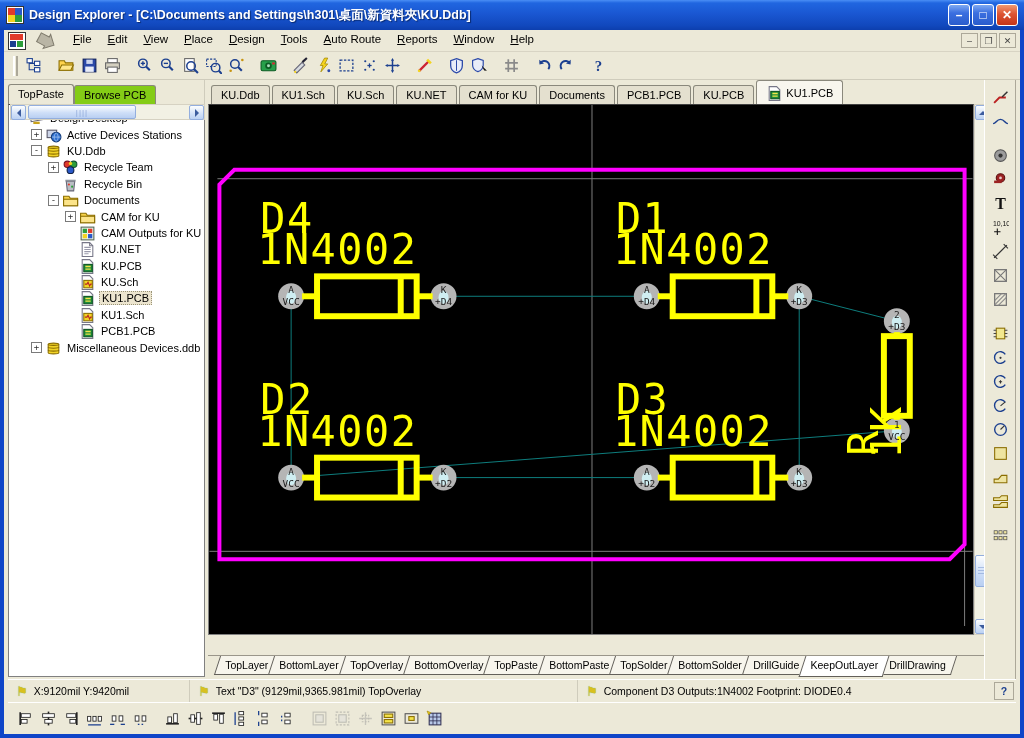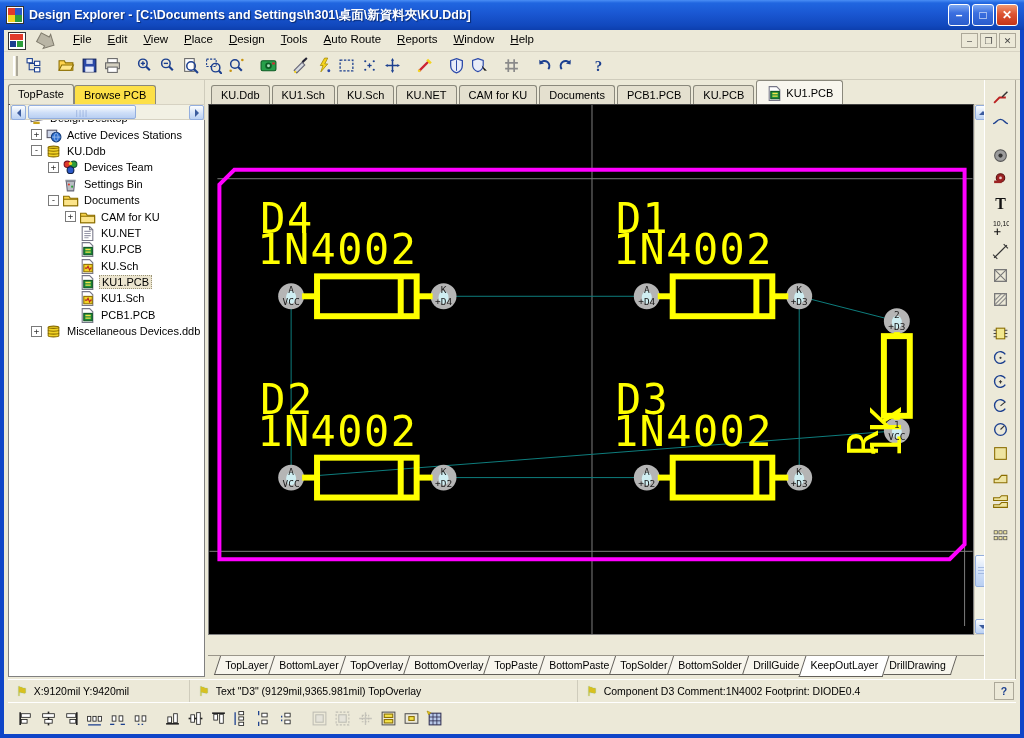--- a/index.html
+++ b/index.html
@@ -32,21 +32,21 @@
   
   .toolbar { position:absolute; left:0; right:0; top:52px; height:28px; background:#ece9d8; border-bottom:1px solid #cfccbc; display:flex; align-items:center; padding-left:4px; }
   .tool-handle { width:5px; height:20px; margin:0 5px; border-left:2px solid #fff; border-right:2px solid #aca899; }
   .tool-btn { width:23px; height:23px; display:flex; align-items:center; justify-content:center; border:1px solid transparent; }
   .tool-gap { width:9px; }
   .tool-btn.disabled { opacity:.45; filter:grayscale(1); }
 
   
   .tabsrow { position:absolute; left:0; right:36px; top:80px; height:24px; display:flex; }
   .panel-tabs { width:200px; display:flex; align-items:flex-end; padding-left:4px; gap:0; }
-  .ptab { padding:3px 9px 3px; border:1px solid #8a887c; border-bottom:none; border-radius:3px 3px 0 0; background:#fde047; font-size:11px; }
+  .ptab { padding:3px 9px 3px; border:1px solid #8a887c; border-bottom:none; border-radius:3px 3px 0 0; background:#84cc16; font-size:11px; }
   .ptab.active { background:#ece9d8; position:relative; z-index:2; padding-bottom:4px; }
   .doc-tabs { flex:1; display:flex; align-items:flex-end; padding-left:6px; border-left:1px solid #cfccbc; overflow:hidden; }
   .dtab { padding:3px 9px; border:1px solid #8a887c; border-bottom:none; border-radius:3px 3px 0 0; background:#e4e0cf; margin-right:2px; white-space:nowrap; display:flex; align-items:center; gap:4px; }
   .dtab.active { background:#f8f6ee; padding-top:4px; position:relative; z-index:2; }
 
   
   .explorer-panel { position:absolute; left:4px; top:104px; width:197px; height:573px; background:#fff; border:1px solid #808080; border-top-color:#404040; }
   .tree { position:absolute; inset:1px 1px 18px 1px; overflow:hidden; padding-top:4px; }
   .trow { display:flex; align-items:center; height:16.4px; white-space:nowrap; }
   .texp { width:11px; height:11px; border:1px solid #7a7a7a; background:#fff; font-size:9px; line-height:9px; text-align:center; color:#333; margin-right:3px; flex:none; font-family:"DejaVu Sans Mono",monospace; }
@@ -372,47 +372,58 @@
           <span class="tlabel">KU.Ddb</span>
         </div>
         <div class="trow" style="padding-left: 38px;">
           <div class="texp">+</div>
           <span style="width: 16px; height: 16px; flex: 0 0 auto;"><svg viewBox="0 0 16 16" width="17" height="17">
               <circle cx="5" cy="5" r="3" fill="#e23a2a" stroke="#712"></circle>
               <circle cx="11" cy="5" r="3" fill="#2d9e3a" stroke="#153"></circle>
               <circle cx="8" cy="10.5" r="3.2" fill="#2a58c8" stroke="#124"></circle>
               <circle cx="8" cy="4.2" r="1.6" fill="#f4d31f"></circle>
             </svg></span>
-          <span class="tlabel">Devices Team</span>
+          <span class="tlabel">Recycle Team</span>
         </div>
         <div class="trow" style="padding-left: 38px;">
           <div class="texp none"></div>
           <span style="width: 16px; height: 16px; flex: 0 0 auto;"><svg viewBox="0 0 16 16" width="17" height="17">
               <path d="M4 5 H12 L11 14 H5 Z" fill="#b9bec4" stroke="#667"></path>
               <rect x="3.2" y="3.5" width="9.6" height="1.6" fill="#8f959c"></rect>
               <circle cx="6.5" cy="8" r="1" fill="#e23a2a"></circle>
               <circle cx="9.5" cy="10" r="1" fill="#2d9e3a"></circle>
             </svg></span>
-          <span class="tlabel">Settings Bin</span>
+          <span class="tlabel">Recycle Bin</span>
         </div>
         <div class="trow" style="padding-left: 38px;">
           <div class="texp">-</div>
           <span style="width: 16px; height: 16px; flex: 0 0 auto;"><svg viewBox="0 0 16 16" width="17" height="17">
               <path d="M1.5 4 h5 l1.2 1.8 h7 V13 H1.5 Z" fill="#f7d24a" stroke="#8a6d00"></path>
               <path d="M1.5 6.8 H14.7 V13 H1.5 Z" fill="#fce48a" stroke="#8a6d00"></path>
             </svg></span>
           <span class="tlabel">Documents</span>
         </div>
         <div class="trow" style="padding-left: 55px;">
           <div class="texp">+</div>
           <span style="width: 16px; height: 16px; flex: 0 0 auto;"><svg viewBox="0 0 16 16" width="17" height="17">
               <path d="M1.5 4 h5 l1.2 1.8 h7 V13 H1.5 Z" fill="#f7d24a" stroke="#8a6d00"></path>
               <path d="M1.5 6.8 H14.7 V13 H1.5 Z" fill="#fce48a" stroke="#8a6d00"></path>
             </svg></span>
           <span class="tlabel">CAM for KU</span>
+        </div>
+        <div class="trow" style="padding-left: 55px;">
+          <div class="texp none"></div>
+          <span style="width: 16px; height: 16px; flex: 0 0 auto;"><svg viewBox="0 0 16 16" width="17" height="17">
+              <rect x="2" y="2" width="12" height="12" fill="#e8f0e8" stroke="#565"></rect>
+              <rect x="3.5" y="3.5" width="4" height="4" fill="#2d9e3a"></rect>
+              <rect x="8.5" y="3.5" width="4" height="4" fill="#e23a2a"></rect>
+              <rect x="3.5" y="8.5" width="4" height="4" fill="#f4d31f"></rect>
+              <rect x="8.5" y="8.5" width="4" height="4" fill="#2a58c8"></rect>
+            </svg></span>
+          <span class="tlabel">CAM Outputs for KU</span>
         </div>
         <div class="trow" style="padding-left: 55px;">
           <div class="texp none"></div>
           <span style="width: 16px; height: 16px; flex: 0 0 auto;"><svg viewBox="0 0 16 16" width="17" height="17">
               <path d="M3 1.5 h7 l3 3 V14.5 H3 Z" fill="#fff" stroke="#778"></path>
               <path d="M10 1.5 V4.5 h3" fill="none" stroke="#778"></path>
               <path d="M5 6 h6 M5 8 h6 M5 10 h6 M5 12 h4" stroke="#99a"></path>
             </svg></span>
           <span class="tlabel">KU.NET</span>
         </div>
@@ -631,21 +642,21 @@
     <div class="status-seg" style="width:182px;">
       <span class="status-flag">⚑</span>
       <span>X:9120mil Y:9420mil</span>
     </div>
     <div class="status-seg" style="width:388px;">
       <span class="status-flag">⚑</span>
       <span>Text "D3" (9129mil,9365.981mil)  TopOverlay</span>
     </div>
     <div class="status-seg" style="border-right:none;">
       <span class="status-flag">⚑</span>
-      <span>Component D3 Comment:1N4002 Footprint: DIODE0.4</span>
+      <span>Component D3 Outputs:1N4002 Footprint: DIODE0.4</span>
     </div>
     <div class="status-help">?</div>
   </div>
 
   <div class="bottom-toolbar">
     <div id="bottom-toolbar-icons" style="display:flex;align-items:center;">
         <div class="tool-btn">
           <svg viewBox="0 0 16 16" width="17" height="17">
             <line x1="3" y1="2" x2="3" y2="14" stroke="#222" stroke-width="1.5"></line>
             <rect x="4" y="3.5" width="8.5" height="3.4" fill="#fff" stroke="#222" stroke-width=".8"></rect>

